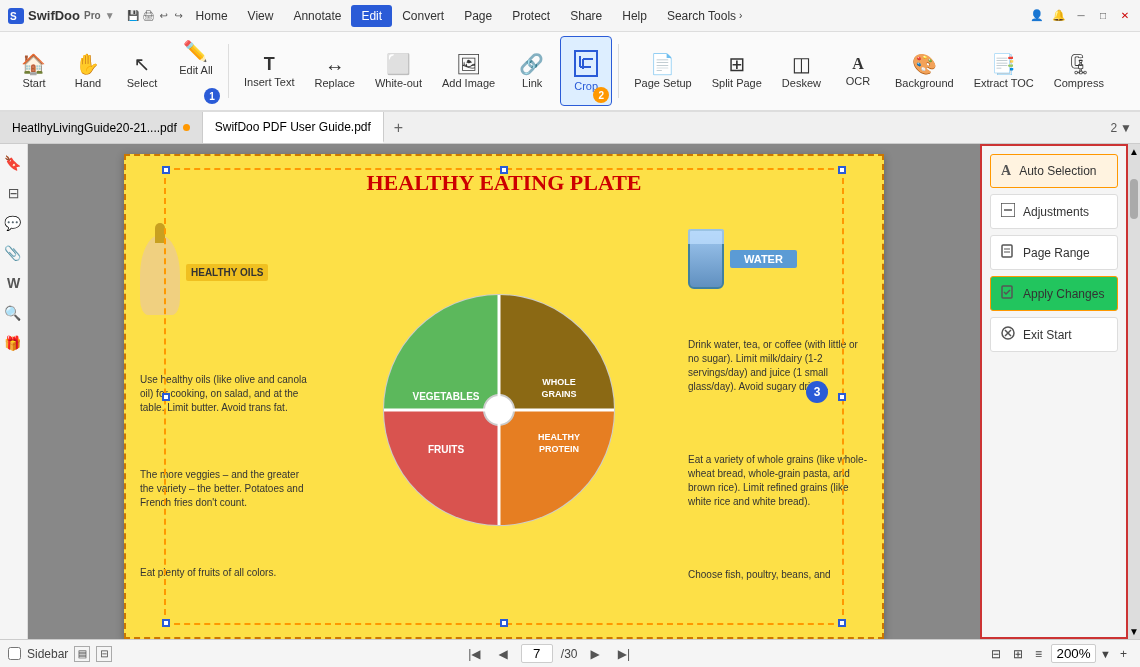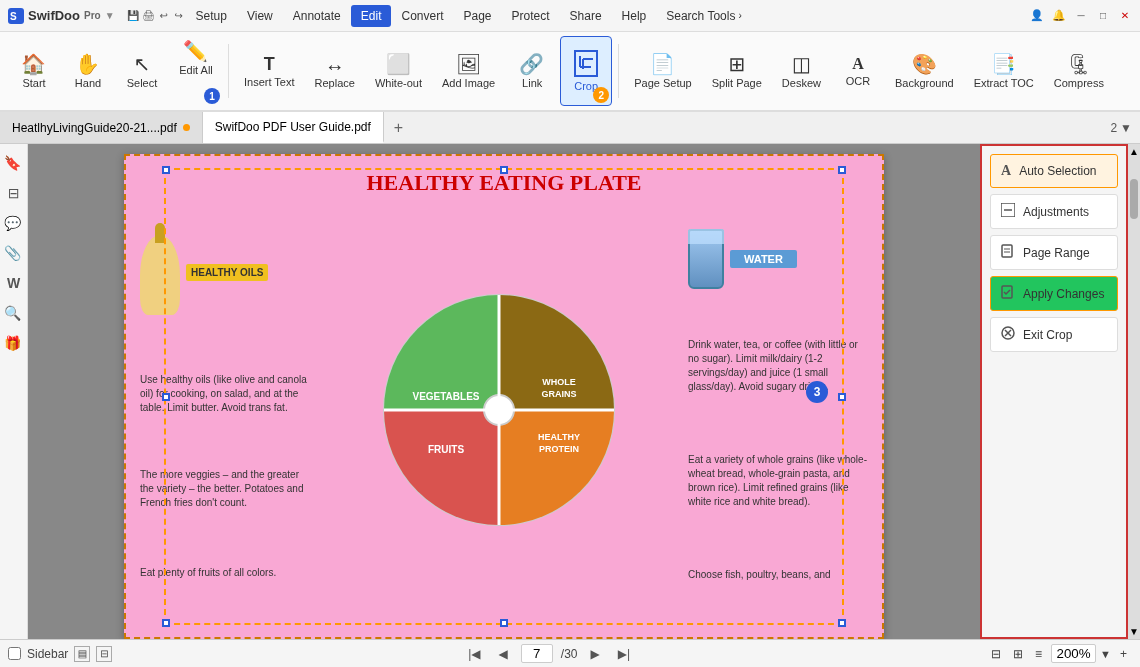--- a/index.html
+++ b/index.html
@@ -174,21 +174,21 @@
     .pdf-page {
       width: 760px;
       background: white;
       position: relative;
       box-shadow: 0 2px 8px rgba(0,0,0,0.3);
     }
 
     
     .infographic {
       padding: 16px;
-      background: #f9a8d4;
+      background: #fde047;
       height: 100%;
       overflow: hidden;
     }
     .infographic-title {
       text-align: center;
       font-size: 22px;
       font-weight: bold;
       color: #cc0000;
       margin-bottom: 12px;
       font-family: serif;
@@ -342,21 +342,21 @@
       <span style="font-size:10px;color:#666;">Pro</span>
     <span style="font-size:10px;color:#888;">▼</span>
   </div>
   <div class="toolbar-group">
     <div class="win-btn">💾</div>
     <div class="win-btn">🖨</div>
     <div class="win-btn">↩</div>
     <div class="win-btn">↪</div>
   </div>
   <div class="title-bar-menu">
-    <div class="menu-item">Setup</div>
+    <div class="menu-item">Home</div>
     <div class="menu-item">View</div>
     <div class="menu-item">Annotate</div>
     <div class="menu-item active">Edit</div>
     <div class="menu-item">Convert</div>
     <div class="menu-item">Page</div>
     <div class="menu-item">Protect</div>
     <div class="menu-item">Share</div>
     <div class="menu-item">Help</div>
     <div class="menu-item" style="display:flex;align-items:center;gap:3px;justify-content:center;">
       <span>Search Tools</span>
@@ -602,21 +602,21 @@
       <span>Apply Changes</span>
     </div>
     <div class="panel-btn">
       <span class="panel-icon">
         <svg width="14" height="14" viewBox="0 0 14 14">
             <circle cx="7" cy="7" r="6" fill="none" stroke="#555" stroke-width="1.5"></circle>
             <line x1="4" y1="4" x2="10" y2="10" stroke="#555" stroke-width="1.5"></line>
             <line x1="10" y1="4" x2="4" y2="10" stroke="#555" stroke-width="1.5"></line>
           </svg>
       </span>
-      <span>Exit Crop</span>
+      <span>Exit Start</span>
     </div>
   </div>
 
   <div class="scrollbar">
     <div style="font-size:10px;text-align:center;padding:2px;cursor:pointer;">▲</div>
     <div class="scrollbar-thumb"></div>
     <div style="margin-top:auto;font-size:10px;text-align:center;padding:2px;cursor:pointer;">▼</div>
   </div>
 </div>
 

